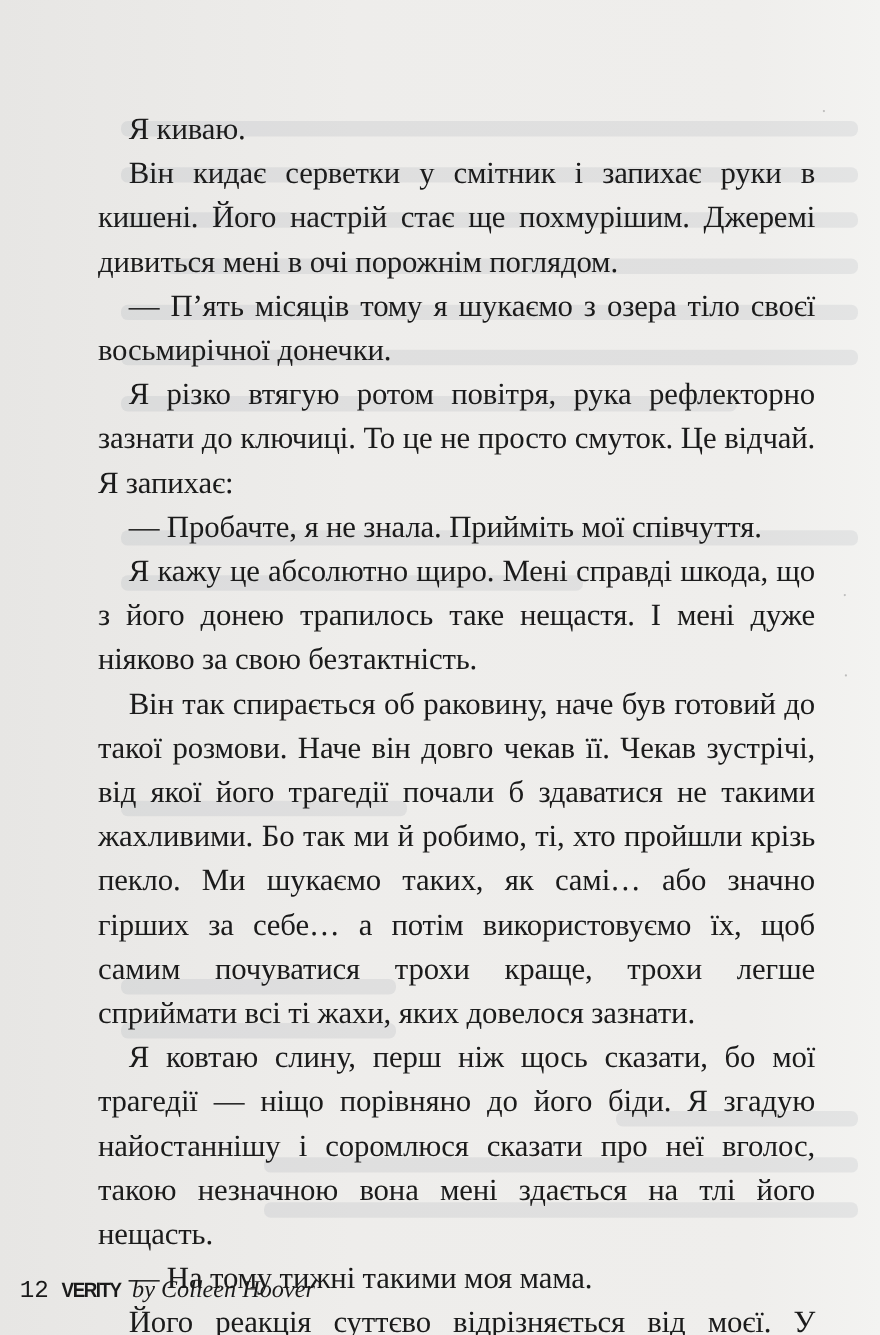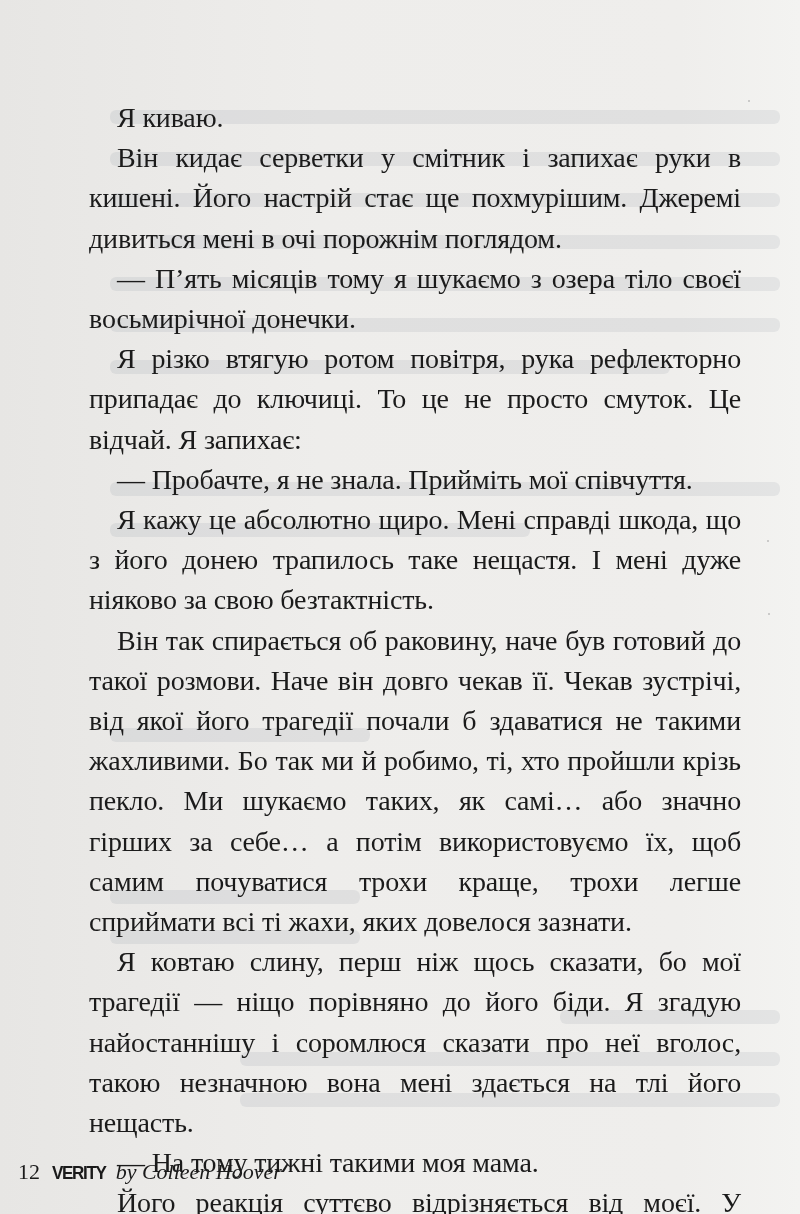--- a/index.html
+++ b/index.html
@@ -49,21 +49,21 @@
     }
     .footer {
       position: absolute;
       left: 18px;
       top: 1159px;
       font-size: 22px;
       color: #1a1a1a;
       white-space: nowrap;
     }
     .footer .pgnum {
-      font-family: Liberation Serif, serif;
+      font-family: Liberation Mono, monospace;
       font-size: 22px;
       margin-right: 9px;
       margin-top: 10px;
     }
     .footer .book-title {
       font-family: "Liberation Sans", sans-serif;
       font-weight: bold;
       font-size: 19px;
       letter-spacing: -1.5px;
       margin-right: 7px;
@@ -115,21 +115,21 @@
     <p class="para indent">
       <span>Я киваю.</span>
     </p>
     <p class="para indent">
       <span>Він кидає серветки у смітник і запихає руки в кишені. Його настрій стає ще похмурішим. Джеремі дивиться мені в очі порожнім поглядом.</span>
     </p>
     <p class="para indent">
       <span>— П’ять місяців тому я шукаємо з озера тіло своєї восьмирічної донечки.</span>
     </p>
     <p class="para indent">
-      <span>Я різко втягую ротом повітря, рука рефлекторно припадає до ключиці. </span><span class="it">То це не просто смуток. Це відчай.</span><span> Я запихає:</span>
+      <span>Я різко втягую ротом повітря, рука рефлекторно зазнати до ключиці. </span><span class="it">То це не просто смуток. Це відчай.</span><span> Я запихає:</span>
     </p>
     <p class="para indent">
       <span>— Пробачте, я не знала. Прийміть мої співчуття.</span>
     </p>
     <p class="para indent">
       <span>Я кажу це абсолютно щиро. Мені справді шкода, що з його донею трапилось таке нещастя. І мені дуже ніяково за свою безтактність.</span>
     </p>
     <p class="para indent">
       <span>Він так спирається об раковину, наче був готовий до такої розмови. Наче він довго чекав її. Чекав зустрічі, від якої його трагедії почали б здаватися не такими жахливими. Бо так ми й робимо, ті, хто пройшли крізь пекло. Ми шукаємо таких, як самі… або значно гірших за себе… а потім використовуємо їх, щоб самим почуватися трохи краще, трохи легше сприймати всі ті жахи, яких довелося зазнати.</span>
     </p>

